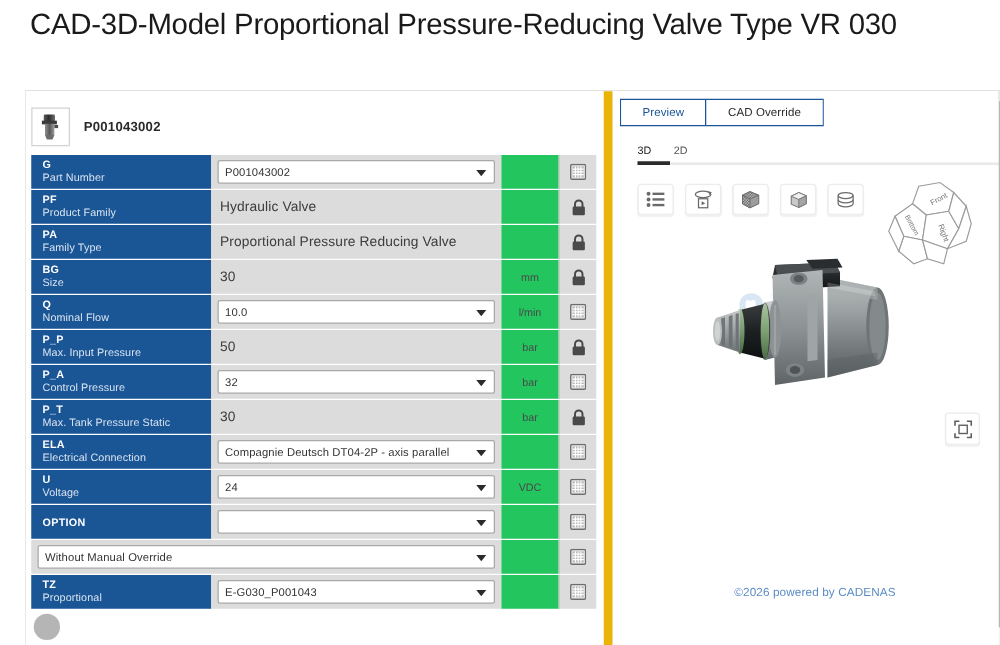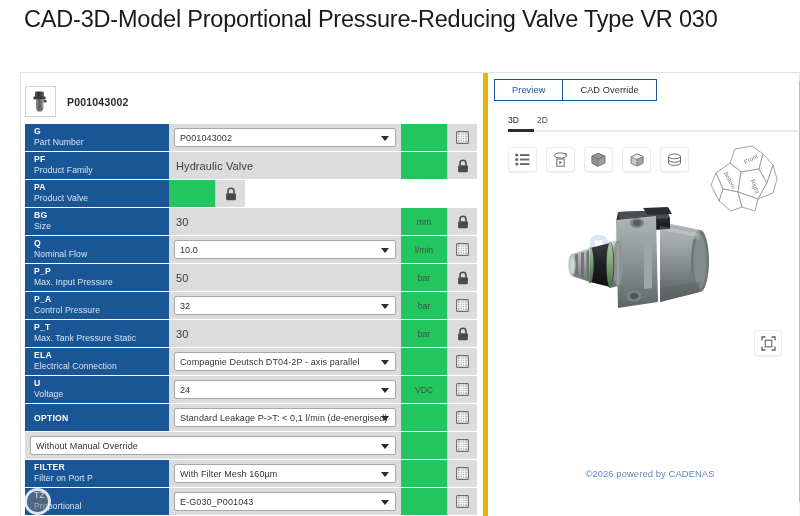--- a/index.html
+++ b/index.html
@@ -107,21 +107,21 @@
     width: 30px; flex: none; background: #dcdcdc;
     display: flex; align-items: center; justify-content: center;
     border-left: 1px solid #c9c9c9;
   }
   .c-icon svg { display: block; }
 
   
   .right-panel {
     position: absolute; left: 462px; top: 0px;
     width: 318px; height: 444px; background: #fff;
-    border-left: 5px solid #eab308;
+    border-left: 7px solid #eab308;
   }
   .top-tabs {
     position: absolute; left: 6px; top: 6px;
     display: flex; border: 1px solid #1a5596;
   }
   .ttab {
     height: 20px; padding: 0 17px;
     display: flex; align-items: center; justify-content: center;
     font-size: 9.2px; color: #2b2b2b; background: #fff;
     letter-spacing: 0.1px; cursor: pointer;
@@ -276,21 +276,24 @@
             <div class="c-icon">
               <svg width="12" height="14" viewBox="0 0 12 14">
                 <path d="M3 6.5 V4.3 a3 3 0 0 1 6 0 V6.5" fill="none" stroke="#4a4a4a" stroke-width="1.6"></path>
                 <rect x="1.1" y="6.2" width="9.8" height="7" rx="1" fill="#4a4a4a"></rect>
               </svg>
             </div>
           </div>
           <div class="prow">
             <div class="c-label">
               <div class="code">PA</div>
-              <div class="desc">Product Valve</div>
+              <div class="desc">Family Type</div>
+            </div>
+            <div class="c-value">
+              <span class="plain">Proportional Pressure Reducing Valve</span>
             </div>
             <div class="c-unit"></div>
             <div class="c-icon">
               <svg width="12" height="14" viewBox="0 0 12 14">
                 <path d="M3 6.5 V4.3 a3 3 0 0 1 6 0 V6.5" fill="none" stroke="#4a4a4a" stroke-width="1.6"></path>
                 <rect x="1.1" y="6.2" width="9.8" height="7" rx="1" fill="#4a4a4a"></rect>
               </svg>
             </div>
           </div>
           <div class="prow">
@@ -428,61 +431,38 @@
                 </g>
               </svg>
             </div>
           </div>
           <div class="prow">
             <div class="c-label nodesc">
               <div class="code">OPTION</div>
             </div>
             <div class="c-value">
               <div class="combo">
-                <span class="txt">Standard Leakage P-&gt;T: &lt; 0,1 l/min (de-energised)</span>
                 <span class="caret"></span>
               </div>
             </div>
             <div class="c-unit"></div>
             <div class="c-icon">
               <svg width="13" height="13" viewBox="0 0 13 13">
                 <rect x="0.6" y="0.6" width="11.8" height="11.8" rx="1" fill="#f2f2f2" stroke="#6d6d6d" stroke-width="1.1"></rect>
                 <rect x="2" y="2" width="9" height="9" fill="#b9b9b9"></rect>
                 <g stroke="#ffffff" stroke-width="0.9">
                   <path d="M4.3 2 V11 M6.5 2 V11 M8.7 2 V11 M2 4.3 H11 M2 6.5 H11 M2 8.7 H11"></path>
                 </g>
               </svg>
             </div>
           </div>
           <div class="prow">
             <div class="c-value">
               <div class="combo">
                 <span class="txt">Without Manual Override</span>
-                <span class="caret"></span>
-              </div>
-            </div>
-            <div class="c-unit"></div>
-            <div class="c-icon">
-              <svg width="13" height="13" viewBox="0 0 13 13">
-                <rect x="0.6" y="0.6" width="11.8" height="11.8" rx="1" fill="#f2f2f2" stroke="#6d6d6d" stroke-width="1.1"></rect>
-                <rect x="2" y="2" width="9" height="9" fill="#b9b9b9"></rect>
-                <g stroke="#ffffff" stroke-width="0.9">
-                  <path d="M4.3 2 V11 M6.5 2 V11 M8.7 2 V11 M2 4.3 H11 M2 6.5 H11 M2 8.7 H11"></path>
-                </g>
-              </svg>
-            </div>
-          </div>
-          <div class="prow">
-            <div class="c-label">
-              <div class="code">FILTER</div>
-              <div class="desc">Filter on Port P</div>
-            </div>
-            <div class="c-value">
-              <div class="combo">
-                <span class="txt">With Filter Mesh 160µm</span>
                 <span class="caret"></span>
               </div>
             </div>
             <div class="c-unit"></div>
             <div class="c-icon">
               <svg width="13" height="13" viewBox="0 0 13 13">
                 <rect x="0.6" y="0.6" width="11.8" height="11.8" rx="1" fill="#f2f2f2" stroke="#6d6d6d" stroke-width="1.1"></rect>
                 <rect x="2" y="2" width="9" height="9" fill="#b9b9b9"></rect>
                 <g stroke="#ffffff" stroke-width="0.9">
                   <path d="M4.3 2 V11 M6.5 2 V11 M8.7 2 V11 M2 4.3 H11 M2 6.5 H11 M2 8.7 H11"></path>

